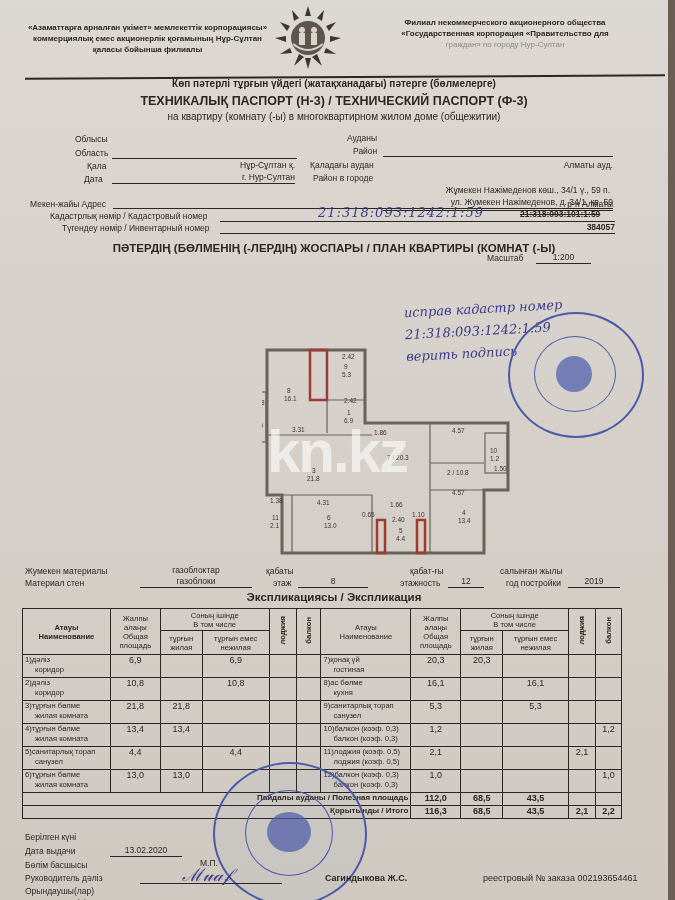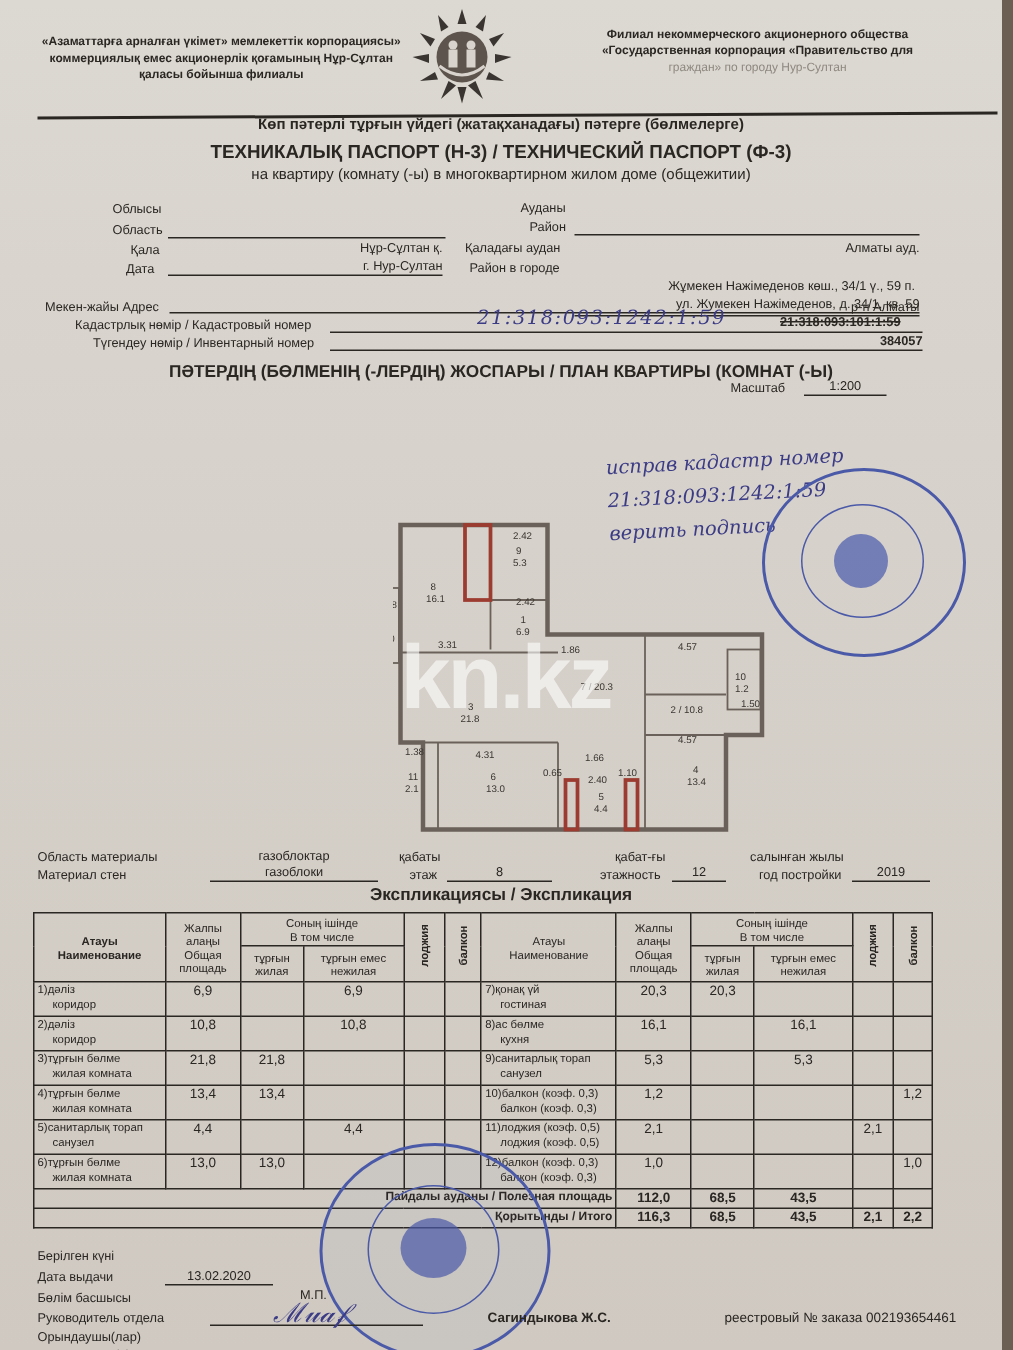--- a/index.html
+++ b/index.html
@@ -178,21 +178,21 @@
       <text x="137" y="188">5</text>
         <text x="134" y="196">4.4</text>
       <text x="50" y="128">3</text>
         <text x="45" y="136">21.8</text>
       <text x="125" y="115">7 / 20.3</text>
       <text x="185" y="130">2 / 10.8</text>
     </svg>
     <div class="abs" style="left:5px;top:72px;font-size:60px;font-weight:bold;color:rgba(255,255,255,0.6);letter-spacing:-2px;">kn.kz</div>
   </div>
 
-  <div class="abs lbl" style="left:25px;top:566px;">Область материалы</div>
+  <div class="abs lbl" style="left:25px;top:566px;">Жумекен материалы</div>
   <div class="abs lbl" style="left:25px;top:578px;">Материал стен</div>
   <div class="abs lbl" style="left:140px;top:565px;width:112px;text-align:center;">газоблоктар</div>
   <div class="abs uline" style="left:140px;top:576px;width:112px;text-align:center;">газоблоки</div>
 
   <div class="abs lbl" style="left:266px;top:566px;">қабаты</div>
   <div class="abs lbl" style="left:273px;top:578px;">этаж</div>
   <div class="abs uline" style="left:298px;top:576px;width:70px;text-align:center;">8</div>
 
   <div class="abs lbl" style="left:410px;top:566px;">қабат-ғы</div>
   <div class="abs lbl" style="left:400px;top:578px;">этажность</div>
@@ -346,21 +346,21 @@
     <div class="abs stamp" style="left:30px;top:26px;width:86px;height:84px;border-width:1px;"></div>
     <div class="abs" style="left:52px;top:48px;width:44px;height:40px;border-radius:50%;background:#4b5aa8;opacity:.7;"></div>
   </div>
 
   <div class="abs lbl" style="left:25px;top:832px;text-align:right;">Берілген күні</div>
   <div class="abs lbl" style="left:25px;top:846px;">Дата выдачи</div>
   <div class="abs uline" style="left:110px;top:845px;width:72px;text-align:center;">13.02.2020</div>
   <div class="abs lbl" style="left:200px;top:846px;margin-top:12px;">М.П.</div>
 
   <div class="abs lbl" style="left:25px;top:860px;">Бөлім басшысы</div>
-  <div class="abs lbl" style="left:25px;top:873px;">Руководитель отдела</div>
+  <div class="abs lbl" style="left:25px;top:873px;">Руководитель дәліз</div>
   <div class="abs" style="left:140px;top:883px;width:142px;border-bottom:1px solid #2a2622;"></div>
   <div class="abs handwrite" style="left:182px;top:862px;font-size:18px;">ℳ𝓊𝒶𝒻</div>
   <div class="abs sig" style="left:285px;top:873px;font-weight:bold;">Сагиндыкова Ж.С.</div>
 
   <div class="abs lbl" style="left:25px;top:886px;">Орындаушы(лар)</div>
   <div class="abs lbl" style="left:25px;top:898px;">Исполнитель(и)</div>
 
   <div class="abs sig" style="left:443px;top:873px;">
     <span>реестровый № заказа</span>
     <span>002193654461</span>

